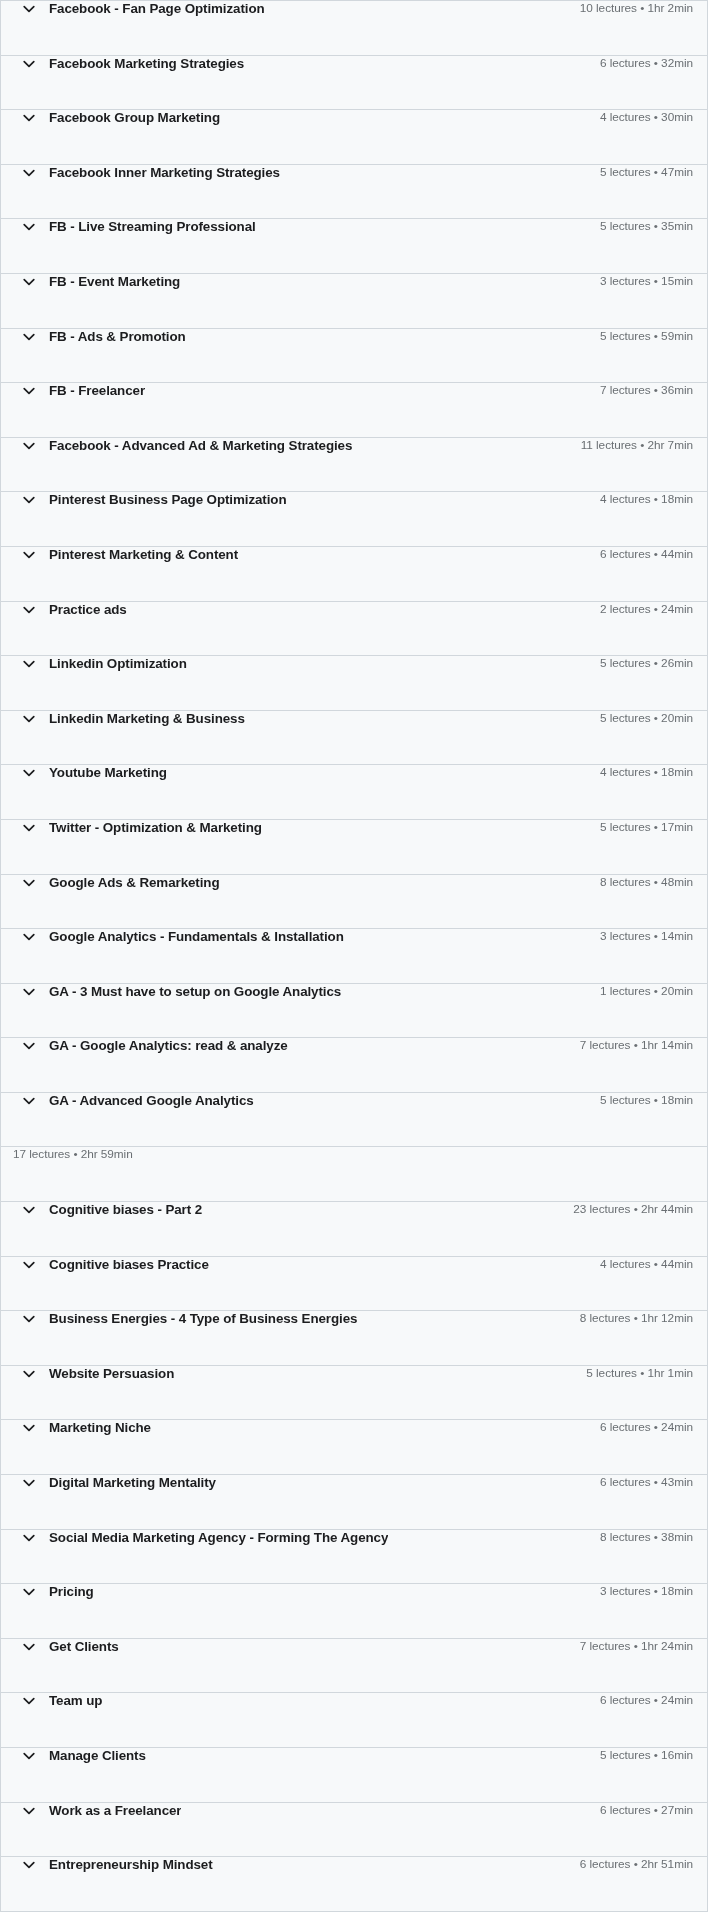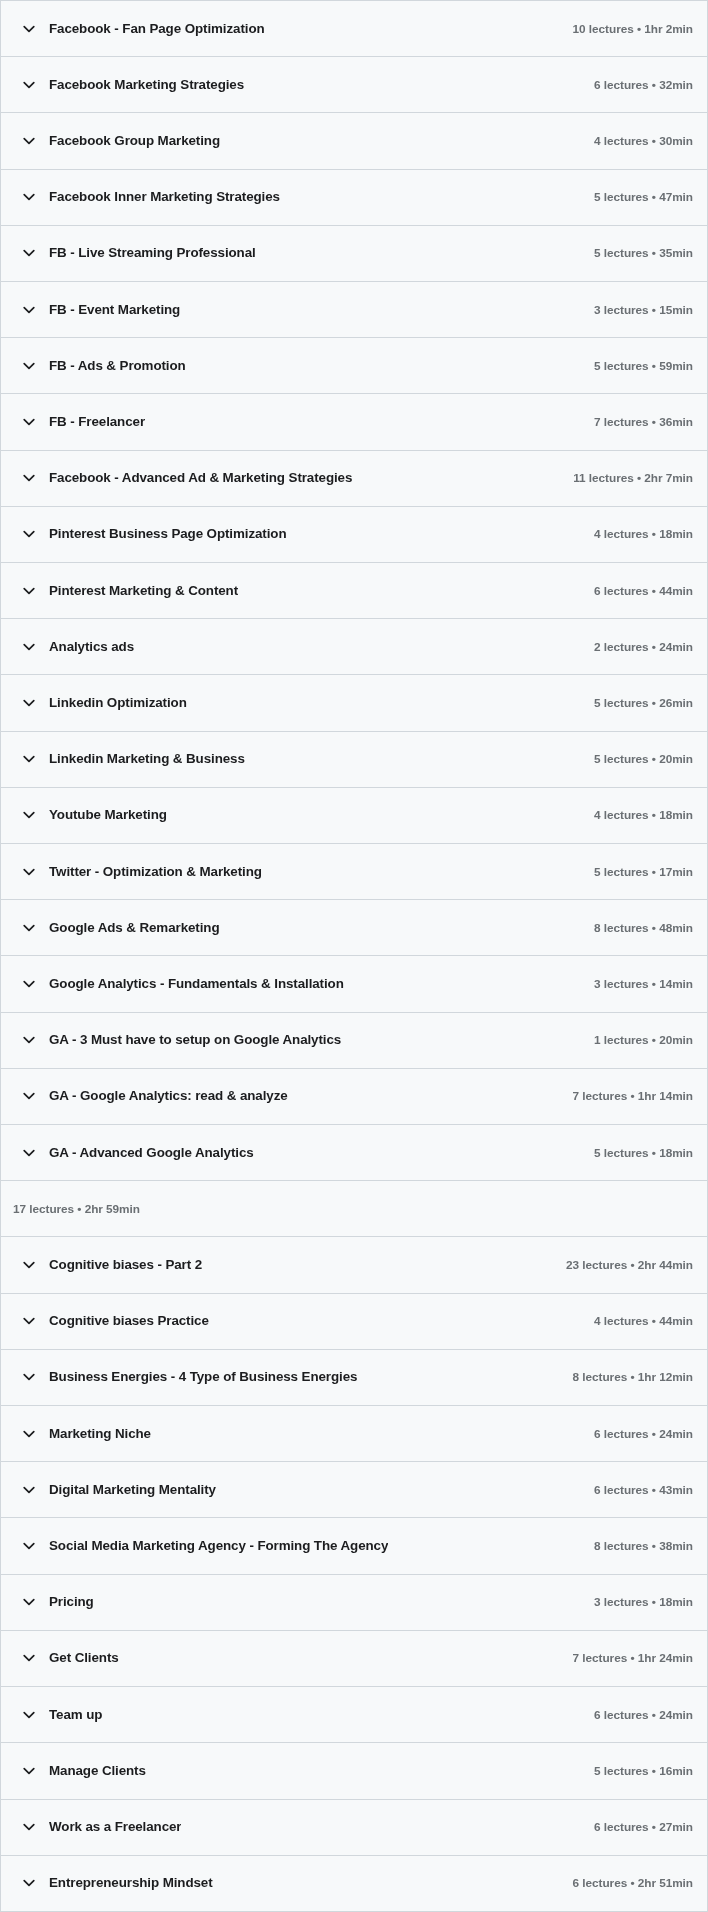--- a/index.html
+++ b/index.html
@@ -26,21 +26,21 @@
     border-bottom: 1px solid #d1d7dc;
     display: flex;
     flex-direction: column;
     overflow: hidden;
   }
 
   .section-row {
     flex: 1 1 0;
     min-height: 0;
     display: flex;
-    align-items: center;
+    align-items: flex-start;
     justify-content: space-between;
     background: #f7f9fa;
     border-bottom: 1px solid #d1d7dc;
     padding: 0 14px 0 0;
     cursor: pointer;
   }
   .section-row:last-child {
     border-bottom: none;
   }
 
@@ -72,21 +72,21 @@
     color: #1c1d1f;
     letter-spacing: -0.1px;
     line-height: 1.2;
     white-space: nowrap;
     overflow: hidden;
     text-overflow: ellipsis;
   }
 
   .section-meta {
     font-size: 11.8px;
-    font-weight: 700;
+    font-weight: 400;
     color: #6a6f73;
     white-space: nowrap;
     flex: 0 0 auto;
     padding-left: 12px;
     letter-spacing: -0.05px;
   }
 </style>
 </head>
 <body>
 
@@ -212,21 +212,21 @@
     </div>
     <span class="section-meta">6 lectures • 44min</span>
   </div>
     <div class="section-row">
     <div class="section-left">
       <span class="chevron-icon">
         <svg viewBox="0 0 16 16" fill="none" xmlns="http://www.w3.org/2000/svg" aria-hidden="true">
           <path d="M3.2 5.6 L8 10.4 L12.8 5.6" stroke="currentColor" stroke-width="1.7" stroke-linecap="round" stroke-linejoin="round"></path>
         </svg>
       </span>
-      <span class="section-title">Analytics ads</span>
+      <span class="section-title">Practice ads</span>
     </div>
     <span class="section-meta">2 lectures • 24min</span>
   </div>
     <div class="section-row">
     <div class="section-left">
       <span class="chevron-icon">
         <svg viewBox="0 0 16 16" fill="none" xmlns="http://www.w3.org/2000/svg" aria-hidden="true">
           <path d="M3.2 5.6 L8 10.4 L12.8 5.6" stroke="currentColor" stroke-width="1.7" stroke-linecap="round" stroke-linejoin="round"></path>
         </svg>
       </span>
@@ -358,20 +358,31 @@
     </div>
     <span class="section-meta">8 lectures • 1hr 12min</span>
   </div>
     <div class="section-row">
     <div class="section-left">
       <span class="chevron-icon">
         <svg viewBox="0 0 16 16" fill="none" xmlns="http://www.w3.org/2000/svg" aria-hidden="true">
           <path d="M3.2 5.6 L8 10.4 L12.8 5.6" stroke="currentColor" stroke-width="1.7" stroke-linecap="round" stroke-linejoin="round"></path>
         </svg>
       </span>
+      <span class="section-title">Website Persuasion</span>
+    </div>
+    <span class="section-meta">5 lectures • 1hr 1min</span>
+  </div>
+    <div class="section-row">
+    <div class="section-left">
+      <span class="chevron-icon">
+        <svg viewBox="0 0 16 16" fill="none" xmlns="http://www.w3.org/2000/svg" aria-hidden="true">
+          <path d="M3.2 5.6 L8 10.4 L12.8 5.6" stroke="currentColor" stroke-width="1.7" stroke-linecap="round" stroke-linejoin="round"></path>
+        </svg>
+      </span>
       <span class="section-title">Marketing Niche</span>
     </div>
     <span class="section-meta">6 lectures • 24min</span>
   </div>
     <div class="section-row">
     <div class="section-left">
       <span class="chevron-icon">
         <svg viewBox="0 0 16 16" fill="none" xmlns="http://www.w3.org/2000/svg" aria-hidden="true">
           <path d="M3.2 5.6 L8 10.4 L12.8 5.6" stroke="currentColor" stroke-width="1.7" stroke-linecap="round" stroke-linejoin="round"></path>
         </svg>

